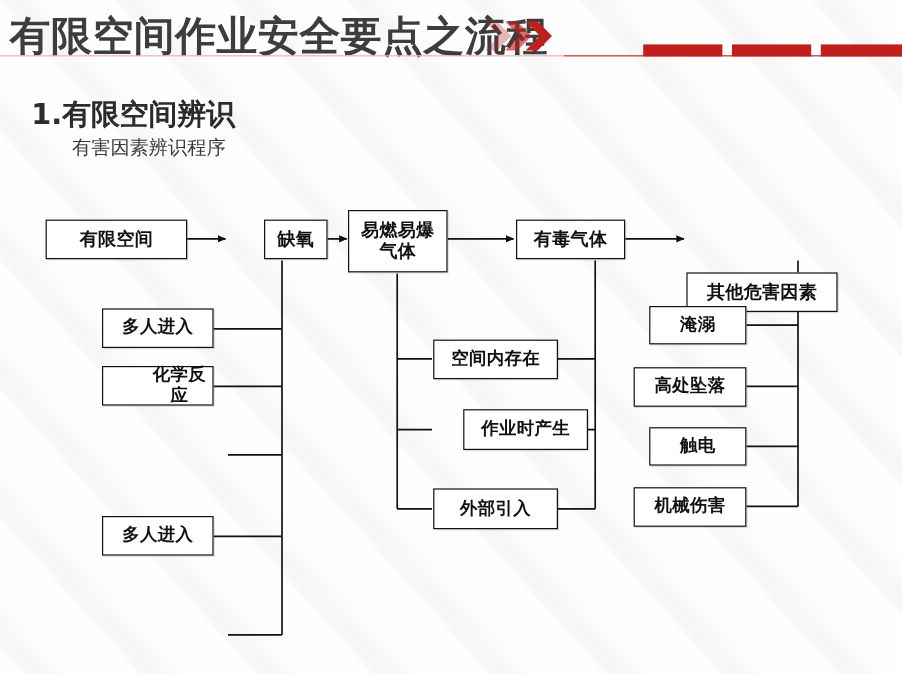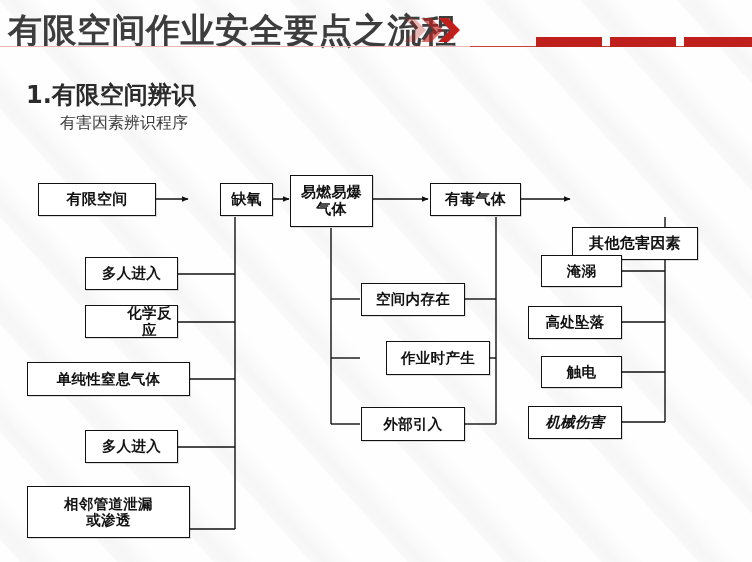--- a/index.html
+++ b/index.html
@@ -214,35 +214,32 @@
 气体</div>
 
     <div class="node t" style="left:430px; top:183px; width:91px; height:33px;">有毒气体</div>
 
     <div class="node t" style="left:572px; top:183px; width:126px; height:33px;margin-top:44px;">其他危害因素</div>
 
     <div class="node b" style="left:85px; top:257px; width:93px; height:33px;">多人进入</div>
 
     <div class="node b" style="left:85px; top:305px; width:93px; height:33px;padding-left:36px;">化学反应</div>
 
-    <div class="node b" style="left:27px; top:362px; width:163px; height:34px;">单纯性窒息气体</div>
 
     <div class="node b" style="left:85px; top:430px; width:93px; height:33px;text-align:right;">多人进入</div>
 
-    <div class="node b" style="left:27px; top:486px; width:163px; height:52px; white-space:pre-line;">相邻管道泄漏
-或渗透</div>
 
     <div class="node b" style="left:361px; top:283px; width:104px; height:33px;">空间内存在</div>
 
     <div class="node b" style="left:361px; top:341px; width:104px; height:34px;margin-left:25px;">作业时产生</div>
 
     <div class="node b" style="left:361px; top:407px; width:104px; height:34px;">外部引入</div>
 
     <div class="node b" style="left:541px; top:255px; width:81px; height:32px;text-align:center;">淹溺</div>
 
     <div class="node b" style="left:528px; top:306px; width:94px; height:33px;">高处坠落</div>
 
     <div class="node b" style="left:541px; top:356px; width:81px; height:32px;">触电</div>
 
-    <div class="node b" style="left:528px; top:406px; width:94px; height:33px;font-style:italic;">机械伤害</div>
+    <div class="node b" style="left:528px; top:406px; width:94px; height:33px;">机械伤害</div>
 
   </div>
 </div>
 
 </body></html>

